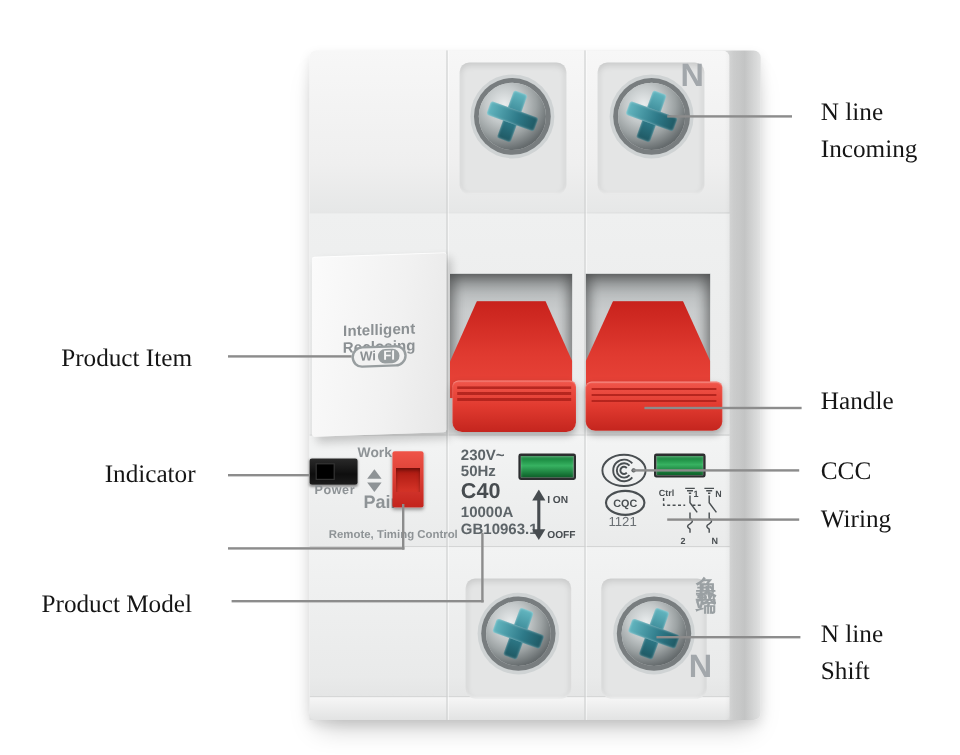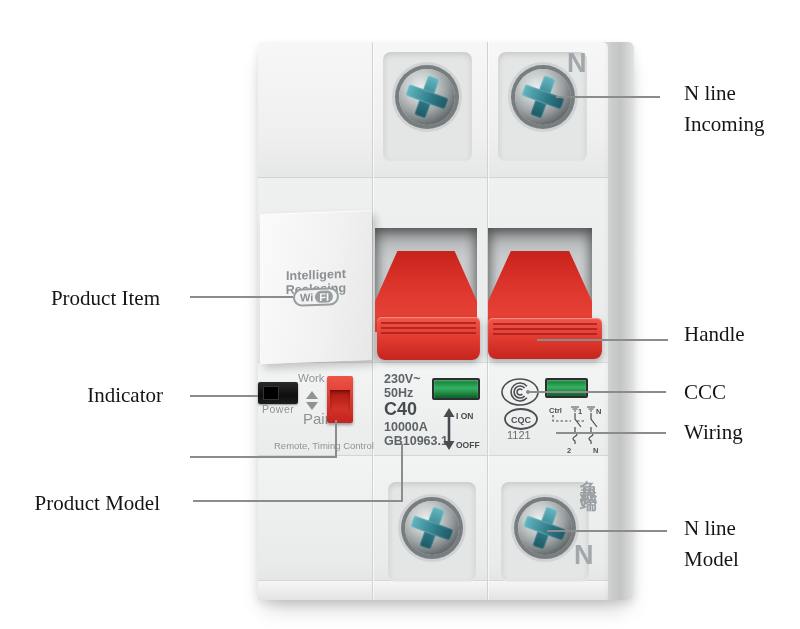--- a/index.html
+++ b/index.html
@@ -85,21 +85,21 @@
     background:linear-gradient(180deg,#f1564b 0%,#e23b30 48%,#c4251e 100%);
     box-shadow:0 3px 6px rgba(0,0,0,.28), inset 0 1px 1px rgba(255,255,255,.35); }
   .ribs { position:absolute; left:4%; top:5px; width:92%; height:13px;
     background:repeating-linear-gradient(180deg,#aa1d17 0 2px, rgba(0,0,0,0) 2px 5px); opacity:.8; }
 
   
   .pswitch { position:absolute; left:0; top:340px; width:40px; height:22px; border-radius:2px;
     background:linear-gradient(180deg,#2a2a2a,#0e0e0e 60%,#1c1c1c); box-shadow:0 1px 2px rgba(0,0,0,.4); }
   .pswitch i { position:absolute; left:6px; top:5px; width:14px; height:12px; display:block;
     background:#000; box-shadow:0 0 0 1px #333; }
-  .dtx { position:absolute; color:#8e9396; font-weight:normal; white-space:nowrap; }
+  .dtx { position:absolute; color:#8e9396; font-weight:bold; white-space:nowrap; }
   .arrows { position:absolute; display:flex; flex-direction:column; align-items:center; gap:3px; }
   .tri { width:0; height:0; border-left:6px solid transparent; border-right:6px solid transparent; }
   .tri.up { border-bottom:8px solid #8e9396; }
   .tri.dn { border-top:8px solid #8e9396; }
   .rswitch { position:absolute; left:69px; top:334px; width:26px; height:47px; border-radius:2px;
     background:linear-gradient(180deg,#ef5448,#c3241d); box-shadow:0 2px 3px rgba(0,0,0,.35); }
   .rswitch i { position:absolute; left:3px; top:14px; width:20px; height:20px; display:block;
     background:linear-gradient(180deg,#a8170f,#d63428); box-shadow:inset 0 2px 3px rgba(0,0,0,.35); }
 
   
@@ -265,16 +265,16 @@
 
   <div class="callout rt" style="left:684px; top:78px">
     <div>N line</div>
     <div>Incoming</div>
   </div>
   <div class="callout rt" style="left:684px; top:319px">Handle</div>
   <div class="callout rt" style="left:684px; top:377px">CCC</div>
   <div class="callout rt" style="left:684px; top:417px">Wiring</div>
   <div class="callout rt" style="left:684px; top:513px">
     <div>N line</div>
-    <div>Model</div>
+    <div>Shift</div>
   </div>
 
 </div>
 
 </body></html>

